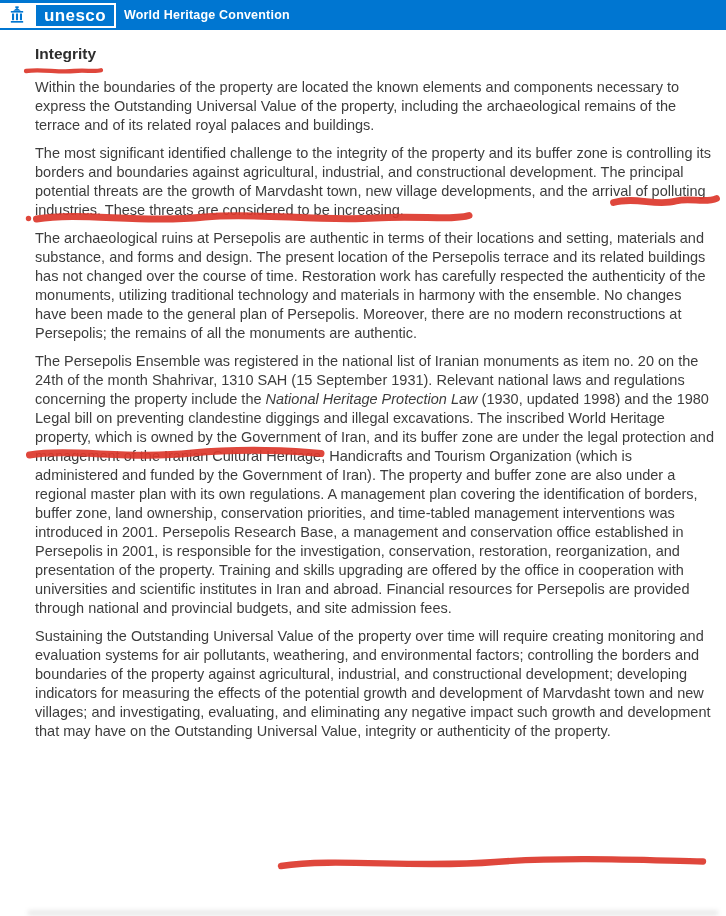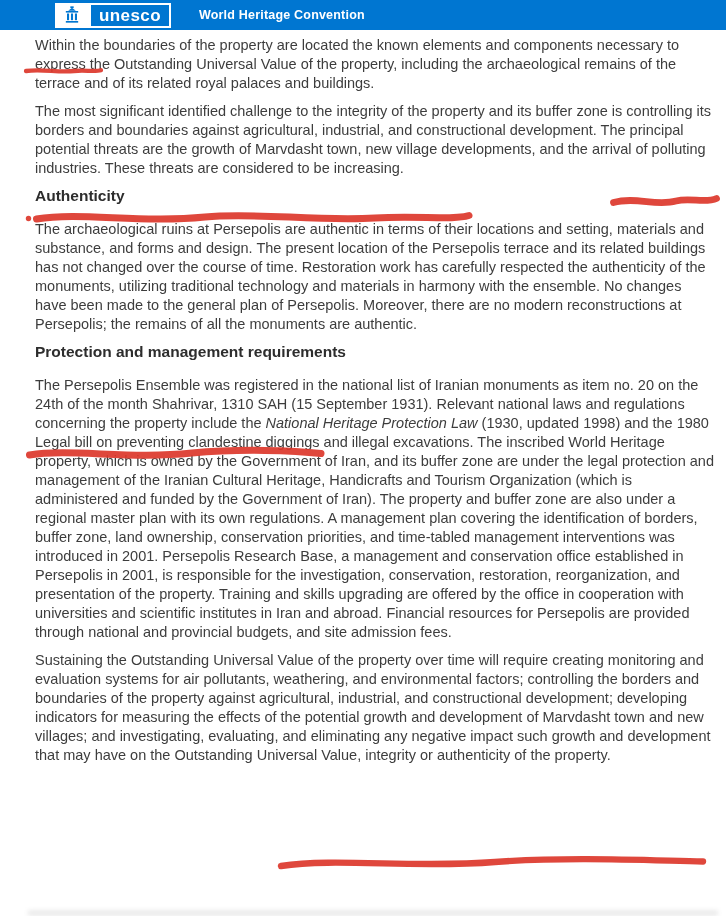--- a/index.html
+++ b/index.html
@@ -11,35 +11,35 @@
   *{box-sizing:border-box;}
   html,body{margin:0;padding:0;}
   body{
     width:726px;height:916px;overflow:hidden;position:relative;
     background:#ffffff;
     font-family:"Liberation Sans", sans-serif;
   }
   
   .topbar{
     height:30px;background:var(--header-blue);
-    display:flex;align-items:center;padding-left:55px;
+    display:flex;align-items:center;
   }
   .logo{display:flex;align-items:stretch;height:25px;cursor:pointer;}
   .logo-emblem{
     width:34px;background:#ffffff;display:flex;align-items:center;justify-content:center;
   }
   .logo-emblem svg{display:block;}
   .logo-emblem svg *{fill:var(--header-blue);}
   .logo-wordmark{
     border:2px solid #ffffff;color:#ffffff;font-weight:bold;
     font-size:17px;letter-spacing:.4px;padding:0 8px;
     display:flex;align-items:center;line-height:1;
   }
   .site-title{
-    color:#ffffff;font-weight:bold;font-size:12.5px;margin-left:28px;letter-spacing:.2px;
+    color:#ffffff;font-weight:bold;font-size:12.5px;margin-left:8px;letter-spacing:.2px;
   }
   
   main{
     padding:6px 10px 0 35px;width:726px;color:var(--body-text);
   }
   h3{
     font-size:15.5px;line-height:18px;margin:9px 0 15px;
     font-weight:700;color:var(--heading-text);
   }
   p{
@@ -75,27 +75,26 @@
         <rect x="15.5" y="10.2" width="2.5" height="8"></rect>
         <rect x="4.6" y="19.2" width="14.8" height="2"></rect>
       </svg>
     </div>
     <div class="logo-wordmark">unesco</div>
   </div>
   <div class="site-title">World Heritage Convention</div>
 </header>
 
 <main>
+  <h3>Integrity</h3>
   <p>Within the boundaries of the property are located the known elements and components necessary to express the Outstanding Universal Value of the property, including the archaeological remains of the terrace and of its related royal palaces and buildings.</p>
   <p>The most significant identified challenge to the integrity of the property and its buffer zone is controlling its borders and boundaries against agricultural, industrial, and constructional development. The principal potential threats are the growth of Marvdasht town, new village developments, and the arrival of polluting industries. These threats are considered to be increasing.</p>
 
-  <h3>Authenticity</h3>
   <p>The archaeological ruins at Persepolis are authentic in terms of their locations and setting, materials and substance, and forms and design. The present location of the Persepolis terrace and its related buildings has not changed over the course of time. Restoration work has carefully respected the authenticity of the monuments, utilizing traditional technology and materials in harmony with the ensemble. No changes have been made to the general plan of Persepolis. Moreover, there are no modern reconstructions at Persepolis; the remains of all the monuments are authentic.</p>
 
-  <h3>Protection and management requirements</h3>
   <p><span>The Persepolis Ensemble was registered in the national list of Iranian monuments as item no. 20 on the 24th of the month Shahrivar, 1310 SAH (15 September 1931). Relevant national laws and regulations concerning the property include the </span><em>National Heritage Protection Law</em><span> (1930, updated 1998) and the 1980 Legal bill on preventing clandestine diggings and illegal excavations. The inscribed World Heritage property, which is owned by the Government of Iran, and its buffer zone are under the legal protection and management of the Iranian Cultural Heritage, Handicrafts and Tourism Organization (which is administered and funded by the Government of Iran). The property and buffer zone are also under a regional master plan with its own regulations. A management plan covering the identification of borders, buffer zone, land ownership, conservation priorities, and time-tabled management interventions was introduced in 2001. Persepolis Research Base, a management and conservation office established in Persepolis in 2001, is responsible for the investigation, conservation, restoration, reorganization, and presentation of the property. Training and skills upgrading are offered by the office in cooperation with universities and scientific institutes in Iran and abroad. Financial resources for Persepolis are provided through national and provincial budgets, and site admission fees.</span></p>
   <p>Sustaining the Outstanding Universal Value of the property over time will require creating monitoring and evaluation systems for air pollutants, weathering, and environmental factors; controlling the borders and boundaries of the property against agricultural, industrial, and constructional development; developing indicators for measuring the effects of the potential growth and development of Marvdasht town and new villages; and investigating, evaluating, and eliminating any negative impact such growth and development that may have on the Outstanding Universal Value, integrity or authenticity of the property.</p>
 </main>
 
 <svg class="annotations" viewBox="0 0 726 916">
   <path d="M26 71 C 42 68.6, 58 72.8, 74 71 C 84 70, 96 71.8, 101 70.2" stroke-width="4.3"></path>
   <path d="M613.5 202.5 C 636 196.5, 656 206.5, 676 201 C 690 197.5, 706 203.5, 716.5 198.5" stroke-width="6.8"></path>
   <circle cx="28.5" cy="218.5" r="2.7"></circle>
   <path d="M36.5 219 C 80 211.5, 140 223.5, 205 217 C 255 212, 315 221.5, 375 218 C 420 215.5, 452 220.5, 469 215.5" stroke-width="7"></path>
   <path d="M29.5 455 C 70 448.5, 130 459.5, 192 453 C 240 448.5, 295 450.5, 321 453.5" stroke-width="7"></path>

